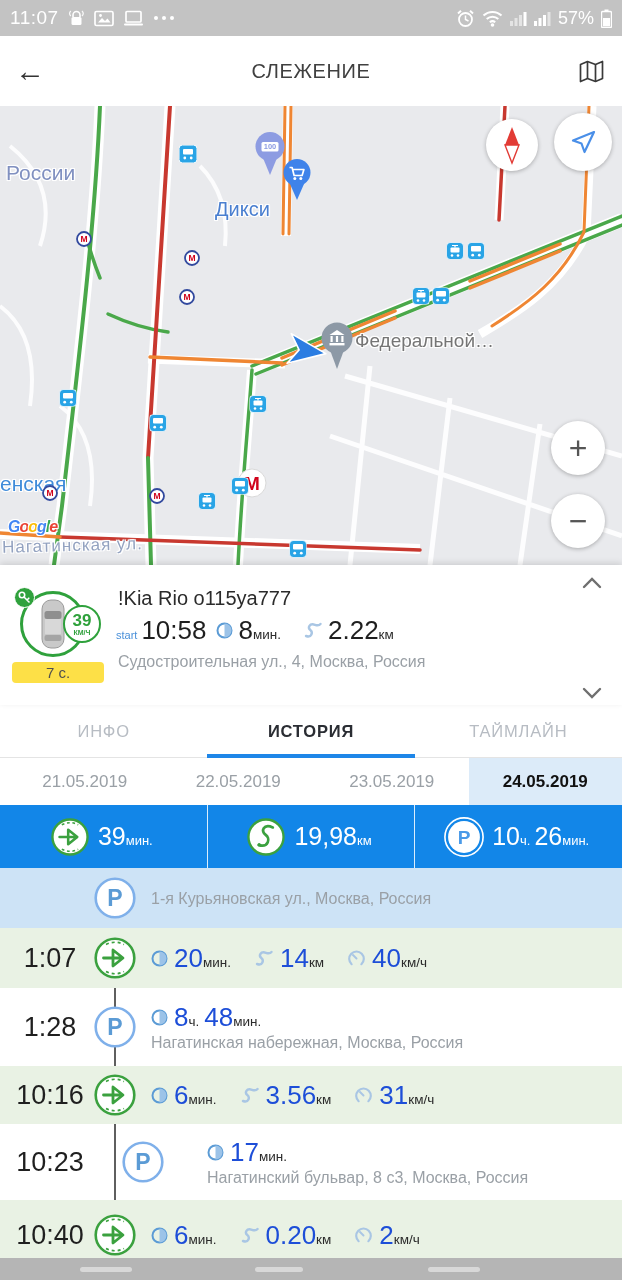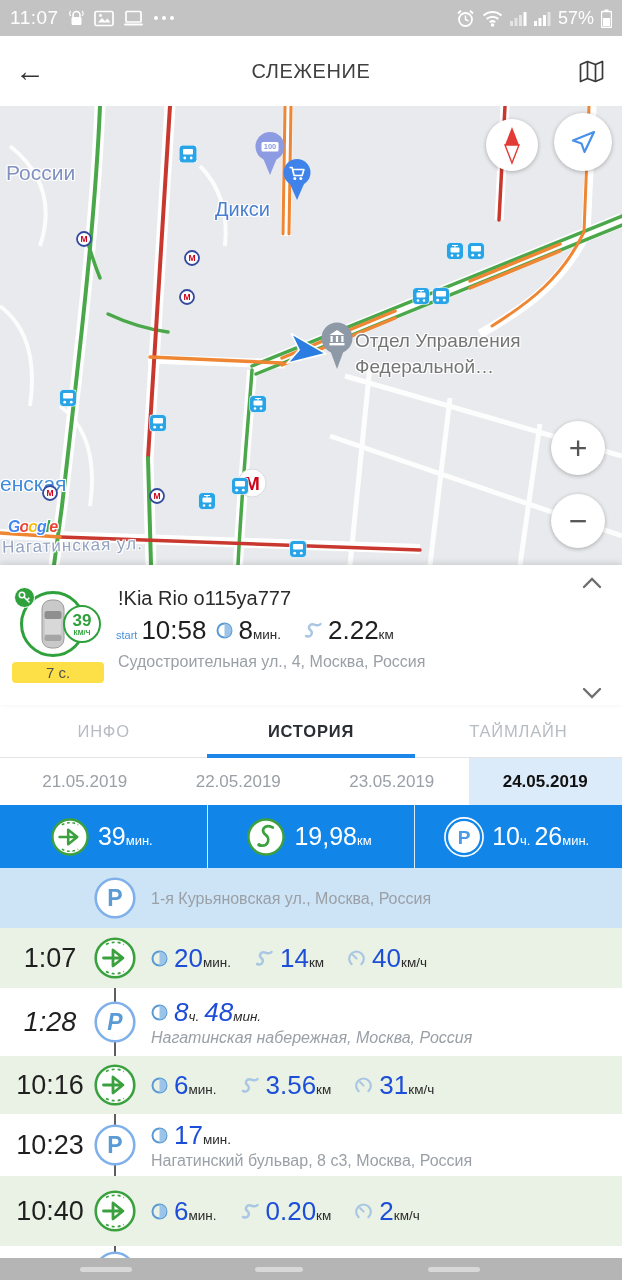--- a/index.html
+++ b/index.html
@@ -224,21 +224,20 @@
         <path d="M589 0 L584 126 C 562 172, 530 196, 492 220" stroke="#ef8633" stroke-width="3"></path>
         <path d="M60 431 L420 444" stroke="#c8382f" stroke-width="3.5"></path>
         <path d="M0 427 L60 431" stroke="#ef8633" stroke-width="3.5"></path>
       </g>
     </svg>
 
     <div class="map-label lbl-region">России</div>
     <div class="map-label lbl-metro">енская</div>
     <div class="map-label lbl-store">Дикси</div>
     <div class="map-label lbl-poi">
-      <div>Отдел Управления</div>
       <div>Федеральной…</div>
     </div>
     <div class="google-logo">
       <span style="color:#4285F4">G</span><span style="color:#EA4335">o</span><span style="color:#FBBC05">o</span><span style="color:#4285F4">g</span><span style="color:#34A853">l</span><span style="color:#EA4335">e</span>
     </div>
     <div class="map-label lbl-street">Нагатинская ул.</div>
 
     <div id="markers">
         <span class="marker" style="left: 188px; top: 50px;"><svg width="18" height="18" viewBox="0 0 18 18">
             <rect width="18" height="18" rx="3.5" fill="#29a4e6" stroke="#fff"></rect>
@@ -543,21 +542,21 @@
       <path d="M4.6 15.2 A7.3 7.3 0 1 1 14.4 15.2" fill="none" stroke="#a9c6e4" stroke-width="2.2" stroke-linecap="round"></path>
       <path d="M9.5 9.5 L6 6" stroke="#a9c6e4" stroke-width="2" stroke-linecap="round"></path>
                 </svg>
               </span>
               <span class="s-val">40</span>
               <span class="s-unit">км/ч</span>
             </span>
           </div>
         </div>
       </div>
-      <div class="t-row" style="height: 68px; font-style: italic;">
+      <div class="t-row" style="height: 78px;">
         <div class="t-time">1:28</div>
         <div class="t-iconcol">
           <svg width="44" height="44" viewBox="0 0 44 44">
       <circle cx="22" cy="22" r="19.3" fill="#fff" stroke="#7fb0ea" stroke-width="2.6"></circle>
       <text x="22" y="30" font-size="23" font-weight="bold" fill="#5b9bd5" text-anchor="middle" font-family="Liberation Sans, sans-serif">P</text>
           </svg>
         </div>
         <div class="t-body">
           <div class="t-stats">
             <span class="stat">
@@ -612,21 +611,21 @@
       <path d="M4.6 15.2 A7.3 7.3 0 1 1 14.4 15.2" fill="none" stroke="#a9c6e4" stroke-width="2.2" stroke-linecap="round"></path>
       <path d="M9.5 9.5 L6 6" stroke="#a9c6e4" stroke-width="2" stroke-linecap="round"></path>
                 </svg>
               </span>
               <span class="s-val">31</span>
               <span class="s-unit">км/ч</span>
             </span>
           </div>
         </div>
       </div>
-      <div class="t-row" style="height: 62px;">
+      <div class="t-row" style="height: 76px; gap: 28px;">
         <div class="t-time">10:23</div>
         <div class="t-iconcol">
           <svg width="44" height="44" viewBox="0 0 44 44">
       <circle cx="22" cy="22" r="19.3" fill="#fff" stroke="#7fb0ea" stroke-width="2.6"></circle>
       <text x="22" y="30" font-size="23" font-weight="bold" fill="#5b9bd5" text-anchor="middle" font-family="Liberation Sans, sans-serif">P</text>
           </svg>
         </div>
         <div class="t-body">
           <div class="t-stats">
             <span class="stat">

